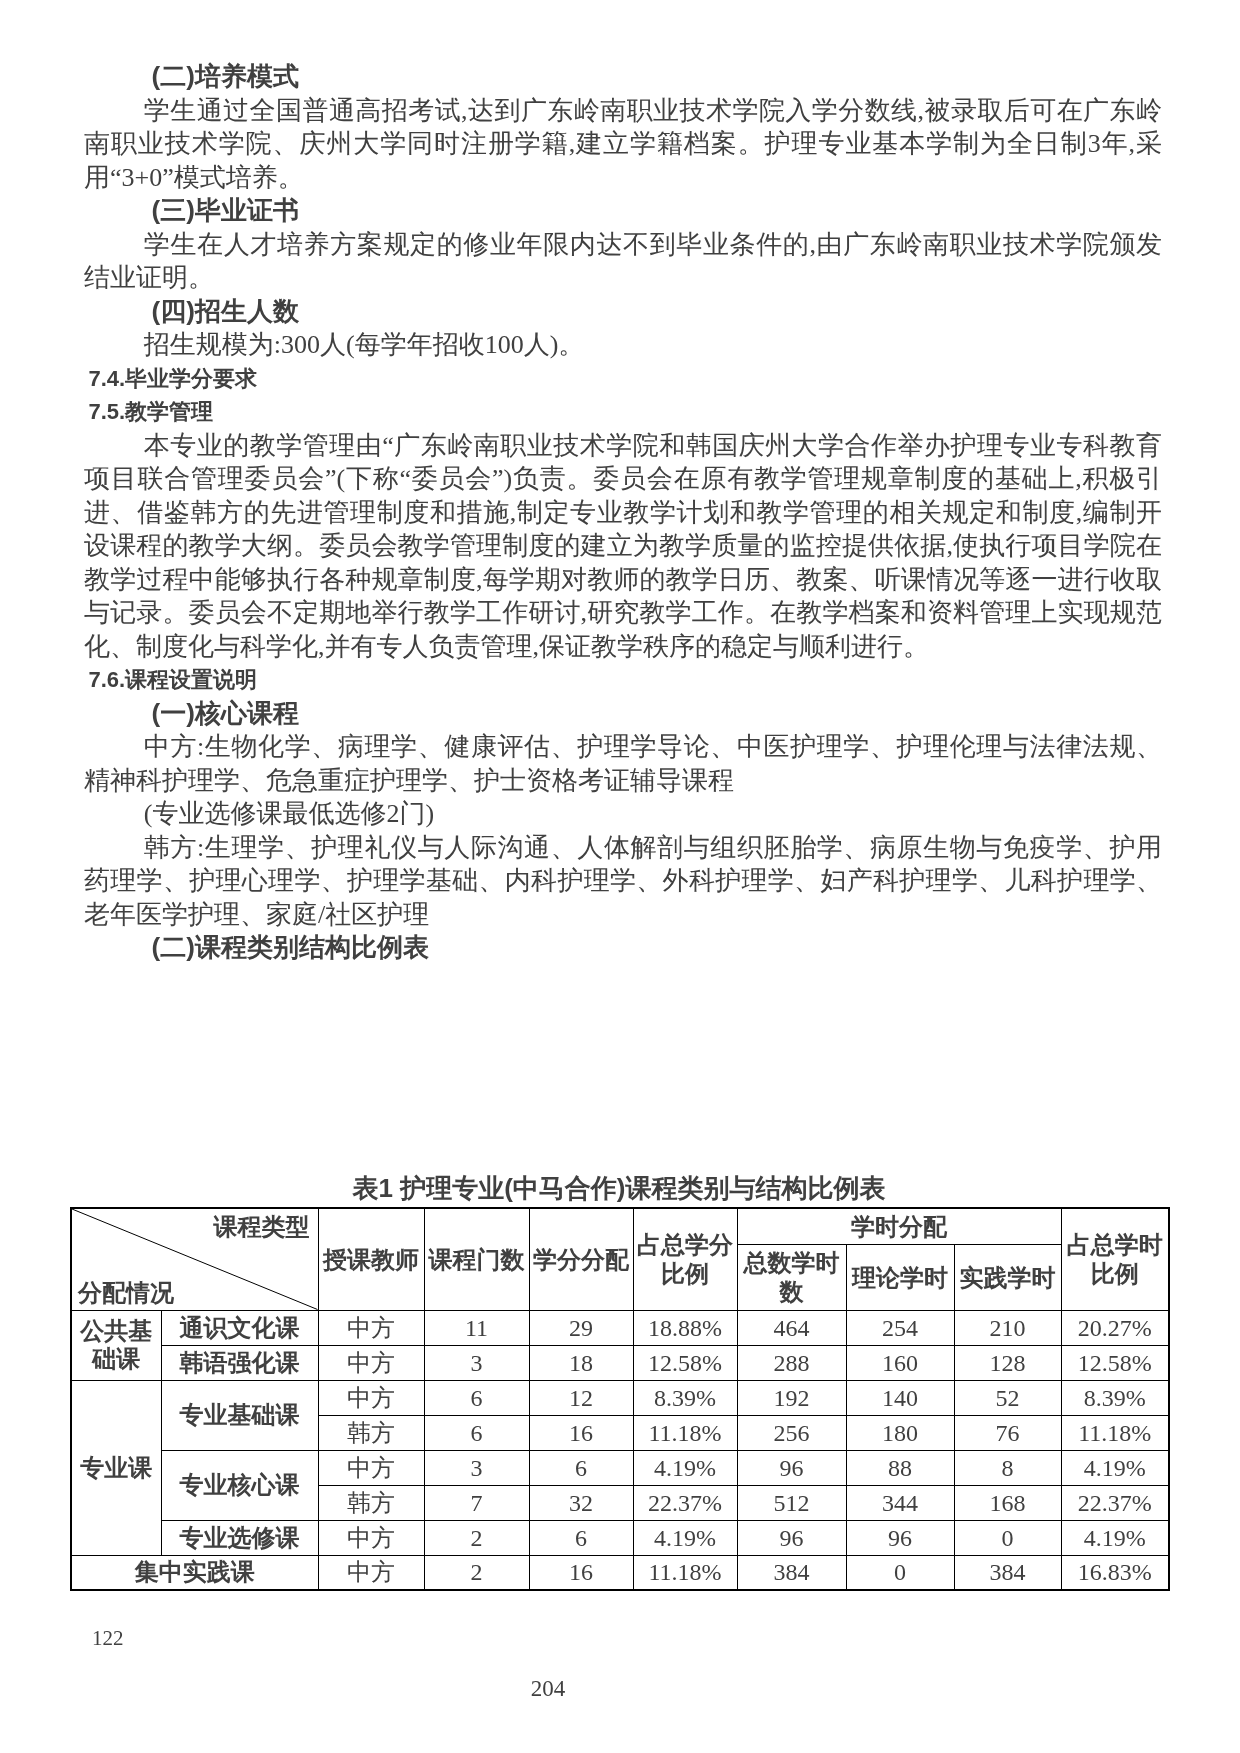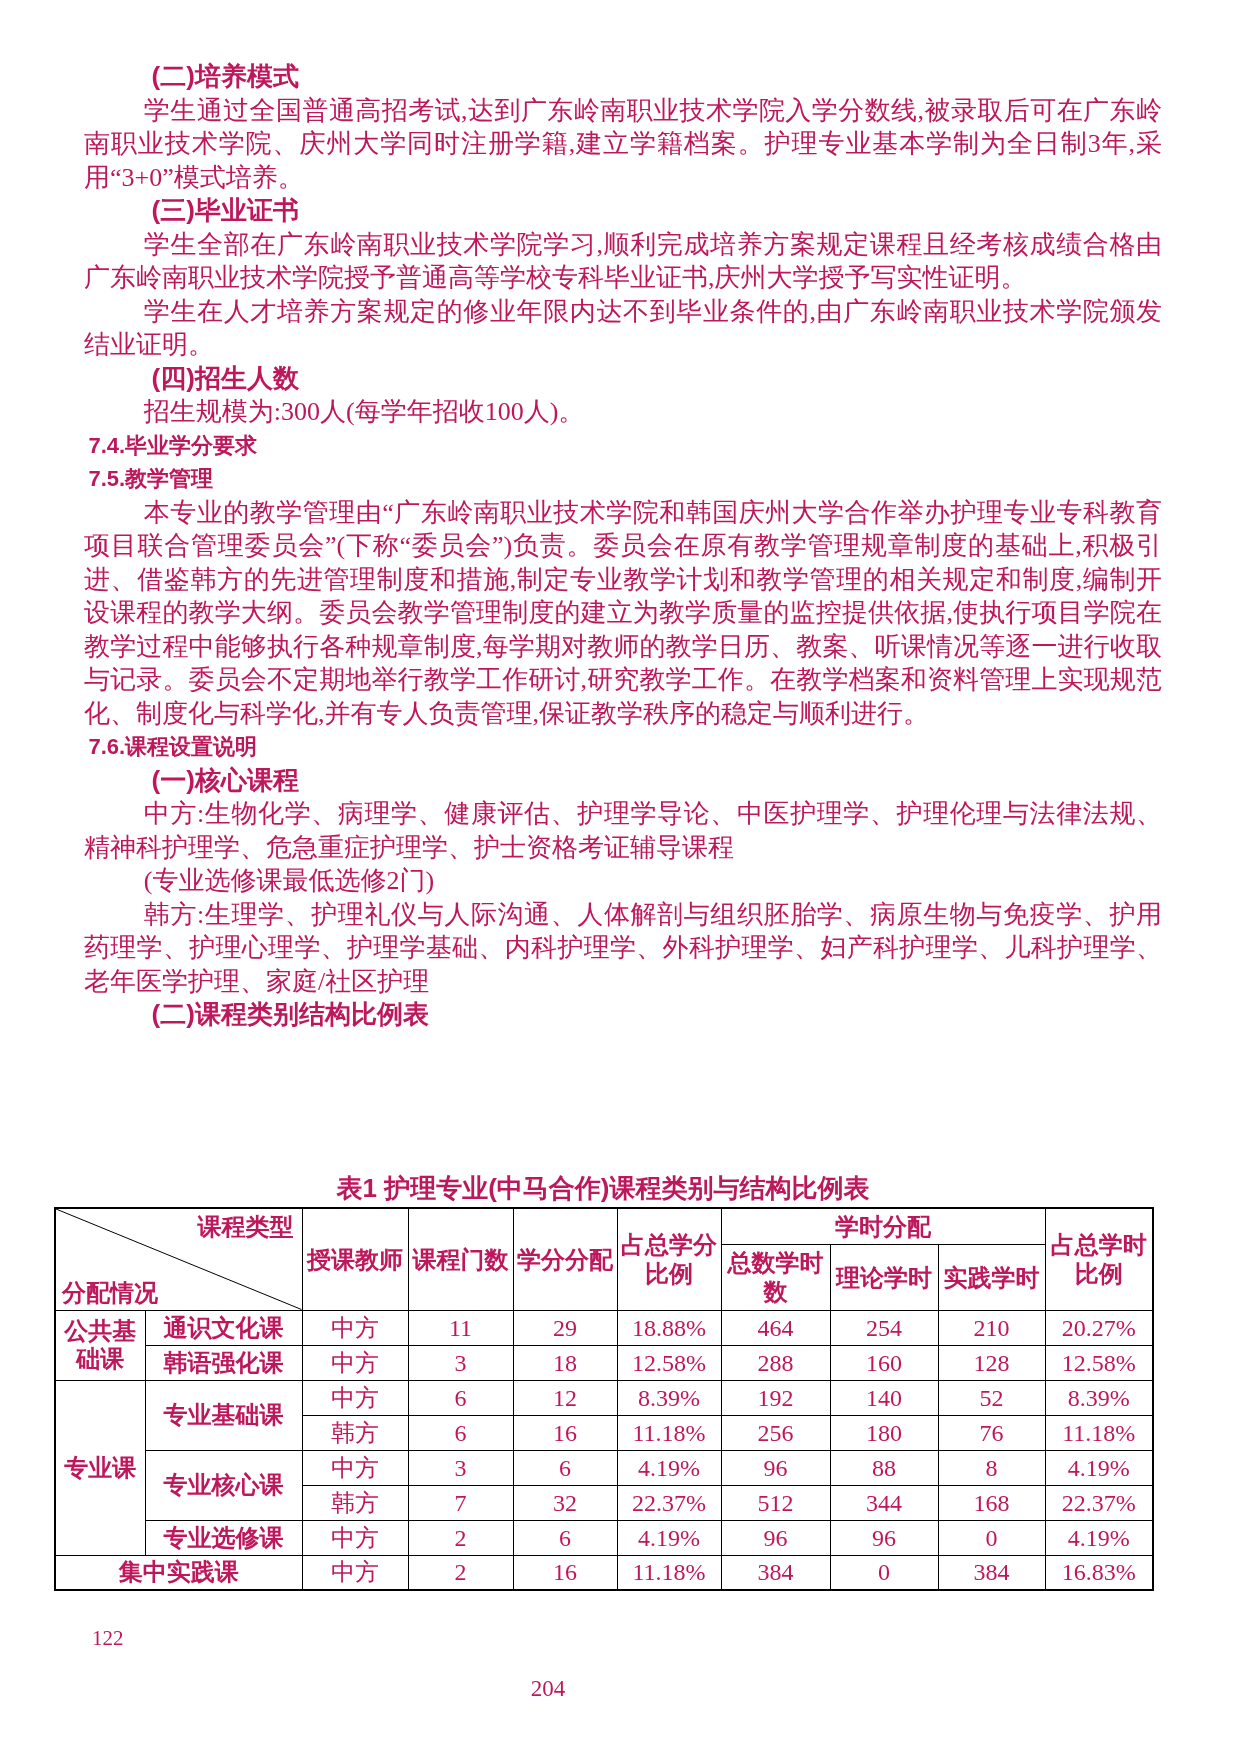--- a/index.html
+++ b/index.html
@@ -1,33 +1,33 @@
 <!DOCTYPE html>
 <html><head>
 <meta charset="utf-8">
 <style>
   html,body{margin:0;padding:0;background:#888;}
   .page{
     position:relative;
     width:1240px;height:1753px;
     background:#ffffff;
-    color:#be185d;
+    color:#404040;
     font-family:"Liberation Serif","DejaVu Serif",serif;
     overflow:hidden;
   }
   .content{
     position:absolute;left:84px;top:60px;width:1078px;
     font-size:26px;line-height:33.5px;
   }
   .p{margin:0;text-indent:2.3em;text-align:justify;}
   .h2{margin:0;text-indent:0.2em;font-weight:bold;
       font-family:"Liberation Sans","DejaVu Sans",sans-serif;font-size:22px;}
   .h3{margin:0;text-indent:2.6em;font-weight:bold;
       font-family:"Liberation Sans","DejaVu Sans",sans-serif;font-size:26px;}
-  .table-section{position:absolute;left:54px;top:1172px;width:1098px;}
+  .table-section{position:absolute;left:70px;top:1172px;width:1098px;}
   .table-title{
     text-align:center;font-weight:bold;font-size:26px;line-height:32px;
     font-family:"Liberation Sans","DejaVu Sans",sans-serif;margin:0 0 3px 0;
   }
   table.struct{
     border-collapse:collapse;table-layout:fixed;width:1098px;
     border:2px solid #000;
   }
   table.struct th,table.struct td{
     border:1px solid #000;
@@ -61,21 +61,20 @@
 </style>
 </head>
 <body>
 
 <div class="page">
 
   <div class="content">
     <div class="h3">(二)培养模式</div>
     <p class="p">学生通过全国普通高招考试,达到广东岭南职业技术学院入学分数线,被录取后可在广东岭南职业技术学院、庆州大学同时注册学籍,建立学籍档案。护理专业基本学制为全日制3年,采用“3+0”模式培养。</p>
     <div class="h3">(三)毕业证书</div>
-    <p class="p">学生全部在广东岭南职业技术学院学习,顺利完成培养方案规定课程且经考核成绩合格由广东岭南职业技术学院授予普通高等学校专科毕业证书,庆州大学授予写实性证明。</p>
     <p class="p">学生在人才培养方案规定的修业年限内达不到毕业条件的,由广东岭南职业技术学院颁发结业证明。</p>
     <div class="h3">(四)招生人数</div>
     <p class="p">招生规模为:300人(每学年招收100人)。</p>
     <div class="h2">7.4.毕业学分要求</div>
     <div class="h2">7.5.教学管理</div>
     <p class="p">本专业的教学管理由“广东岭南职业技术学院和韩国庆州大学合作举办护理专业专科教育项目联合管理委员会”(下称“委员会”)负责。委员会在原有教学管理规章制度的基础上,积极引进、借鉴韩方的先进管理制度和措施,制定专业教学计划和教学管理的相关规定和制度,编制开设课程的教学大纲。委员会教学管理制度的建立为教学质量的监控提供依据,使执行项目学院在教学过程中能够执行各种规章制度,每学期对教师的教学日历、教案、听课情况等逐一进行收取与记录。委员会不定期地举行教学工作研讨,研究教学工作。在教学档案和资料管理上实现规范化、制度化与科学化,并有专人负责管理,保证教学秩序的稳定与顺利进行。</p>
     <div class="h2">7.6.课程设置说明</div>
     <div class="h3">(一)核心课程</div>
     <p class="p">中方:生物化学、病理学、健康评估、护理学导论、中医护理学、护理伦理与法律法规、精神科护理学、危急重症护理学、护士资格考证辅导课程</p>
     <p class="p">(专业选修课最低选修2门)</p>

